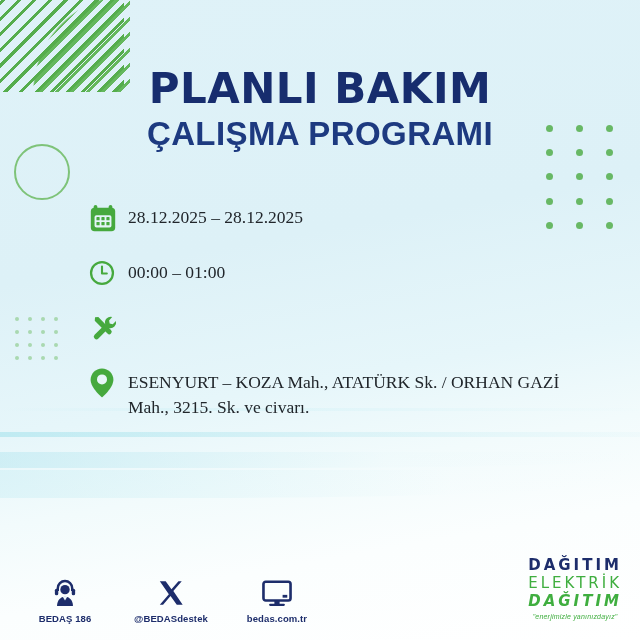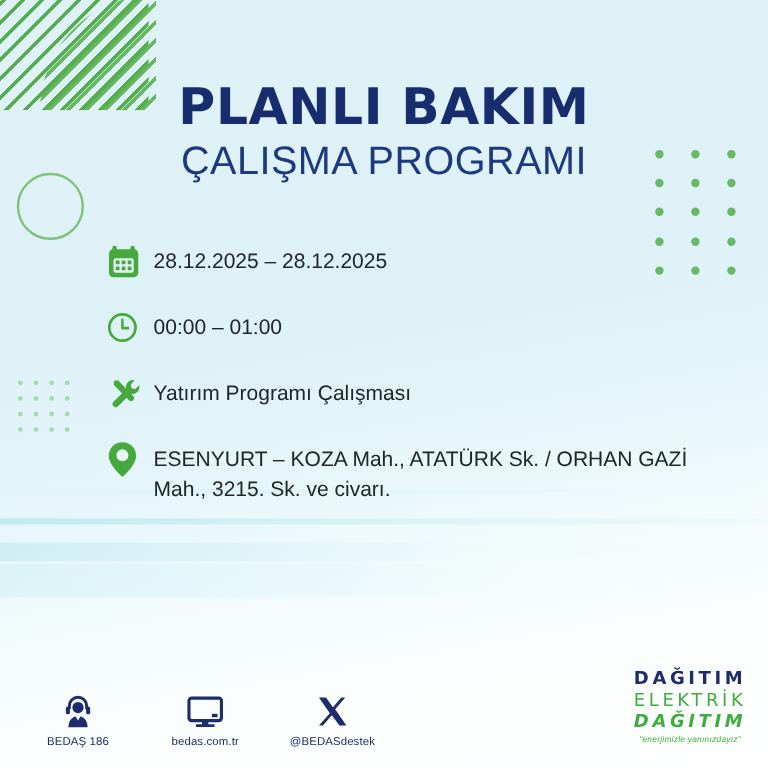--- a/index.html
+++ b/index.html
@@ -54,38 +54,38 @@
   .wave3{top:470px;height:28px;background:linear-gradient(90deg,rgba(195,236,243,.40),rgba(240,251,252,.08) 70%,rgba(255,255,255,0));
          border-radius:0 0 70% 0;}
   .wave4{top:408px;height:3px;background:linear-gradient(90deg,rgba(220,246,250,.0),rgba(205,240,246,.45) 30%,rgba(235,250,252,.1));}
   
   .titles{position:absolute;left:0;top:56px;width:640px;text-align:center;margin-top:12px;}
   .title-main{
     font-size:42px;font-weight:bold;letter-spacing:.5px;color:#172d6e;line-height:1.02;
     font-family:"DejaVu Sans","Liberation Sans",sans-serif;
   }
   .title-sub{
-    margin-top:4px;font-size:33px;font-weight:normal;letter-spacing:.4px;color:#1d3a80;
+    margin-top:4px;font-size:33px;font-weight:bold;letter-spacing:.4px;color:#1d3a80;
     font-family:"Liberation Sans",sans-serif;
   }
   
   .info{position:absolute;left:88px;top:200px;width:520px;}
   .row{display:flex;align-items:flex-start;margin-bottom:19px;}
   .row .ico{width:40px;min-width:40px;height:36px;display:flex;align-items:center;justify-content:flex-start;}
   .row .txt{
     font-size:17.5px;color:#21262b;line-height:1.42;padding-top:5px;
-    font-family:Liberation Sans, sans-serif;
+    font-family:Liberation Serif, serif;
   }
   .row-addr .txt{max-width:470px;}
   
   .footer{position:absolute;left:0;bottom:14px;width:640px;height:72px;}
   .contacts{position:absolute;left:26px;bottom:2px;display:flex;gap:28px;}
   .contact{width:78px;display:flex;flex-direction:column;align-items:center;}
   .contact .ci{height:34px;display:flex;align-items:flex-end;justify-content:center;}
-  .contact .cl{margin-top:6px;font-size:9.5px;color:#1d2d6b;font-weight:normal;letter-spacing:.1px;white-space:nowrap;}
+  .contact .cl{margin-top:6px;font-size:9.5px;color:#1d2d6b;font-weight:bold;letter-spacing:.1px;white-space:nowrap;}
   .brand{position:absolute;right:18px;bottom:6px;text-align:center;line-height:1;}
   .brand .b1{font-size:15px;font-weight:bold;letter-spacing:3px;color:#1d2d6b;font-family:"DejaVu Sans",sans-serif;}
   .brand .b2{font-size:15px;font-weight:normal;letter-spacing:3px;color:#3fae3f;margin-top:3px;font-family:"DejaVu Sans",sans-serif;}
   .brand .b3{font-size:15px;font-weight:bold;letter-spacing:3px;color:#3fae3f;margin-top:3px;font-family:"DejaVu Sans",sans-serif;font-style:italic;}
   .brand .b4{font-size:7px;color:#3fae3f;margin-top:4px;font-style:italic;letter-spacing:.2px;}
 </style>
 </head>
 <body>
 
 <div class="poster">
@@ -174,21 +174,20 @@
 
     <div class="row">
       <span class="ico">
         <svg width="30" height="30" viewBox="0 0 32 32">
           <g fill="#46a93e">
             <path d="M7.5 4.5 L11 4.2 L24.5 18.2 a2.6 2.6 0 0 1 -3.7 3.7 L7.2 8.2 Z"></path>
             <path d="M25.8 4.2 a6.2 6.2 0 0 0 -7.4 7.9 L7.0 23.2 a2.9 2.9 0 0 0 4.1 4.1 L22.2 16.1 a6.2 6.2 0 0 0 7.6 -7.6 l-3.4 3.4 -3.3 -.6 -.6 -3.3 Z"></path>
           </g>
         </svg>
       </span>
-      <span class="txt">Yatırım Programı Çalışması</span>
     </div>
 
     <div class="row row-addr">
       <span class="ico">
         <svg width="28" height="32" viewBox="0 0 26 32">
           <path d="M13 1.5 C6.6 1.5 1.6 6.5 1.6 12.8 C1.6 21 13 30.5 13 30.5 S24.4 21 24.4 12.8 C24.4 6.5 19.4 1.5 13 1.5 Z" fill="#46a93e"></path>
           <circle cx="13" cy="12.4" r="5" fill="#e8f6f9"></circle>
         </svg>
       </span>
       <span class="txt">ESENYURT – KOZA Mah., ATATÜRK Sk. / ORHAN GAZİ Mah., 3215. Sk. ve civarı.</span>
@@ -208,39 +207,39 @@
             <circle cx="17" cy="13.5" r="5" fill="#1d2d6b"></circle>
             <path d="M8.5 31 C8.5 24.6 12.3 21 17 21 C21.7 21 25.5 24.6 25.5 31 Z" fill="#1d2d6b"></path>
             <path d="M14.8 21.4 L17 25 L19.2 21.4 L17 20.4 Z" fill="#eef8fb"></path>
           </svg>
         </span>
         <span class="cl">BEDAŞ 186</span>
       </div>
 
       <div class="contact">
         <span class="ci">
+          <svg width="28" height="28" viewBox="0 0 30 30">
+            <path d="M3 2.5 h6.3 l6.2 8.6 L23 2.5 h3.5 l-9 10.3 L27.5 27.5 h-6.3 l-6.7 -9.2 -8 9.2 H3 l9.7 -11.1 Z" fill="#1d2d6b"></path>
+          </svg>
+        </span>
+        <span class="cl">@BEDASdestek</span>
+      </div>
+
+      <div class="contact">
+        <span class="ci">
           <svg width="32" height="28" viewBox="0 0 34 30">
             <rect x="2.5" y="3" width="29" height="20" rx="2.4" fill="none" stroke="#1d2d6b" stroke-width="2.8"></rect>
             <rect x="14.2" y="23" width="5.6" height="4" fill="#1d2d6b"></rect>
             <rect x="8.5" y="26.4" width="17" height="2.4" rx="1.2" fill="#1d2d6b"></rect>
             <rect x="23" y="17" width="5" height="3" fill="#1d2d6b"></rect>
           </svg>
         </span>
         <span class="cl">bedas.com.tr</span>
       </div>
 
-      <div class="contact">
-        <span class="ci">
-          <svg width="28" height="28" viewBox="0 0 30 30">
-            <path d="M3 2.5 h6.3 l6.2 8.6 L23 2.5 h3.5 l-9 10.3 L27.5 27.5 h-6.3 l-6.7 -9.2 -8 9.2 H3 l9.7 -11.1 Z" fill="#1d2d6b"></path>
-          </svg>
-        </span>
-        <span class="cl">@BEDASdestek</span>
-      </div>
-
     </div>
 
     <div class="brand">
       <div class="b1">DAĞITIM</div>
       <div class="b2">ELEKTRİK</div>
       <div class="b3">DAĞITIM</div>
       <div class="b4">"enerjimizle yanınızdayız"</div>
     </div>
   </div>
 

